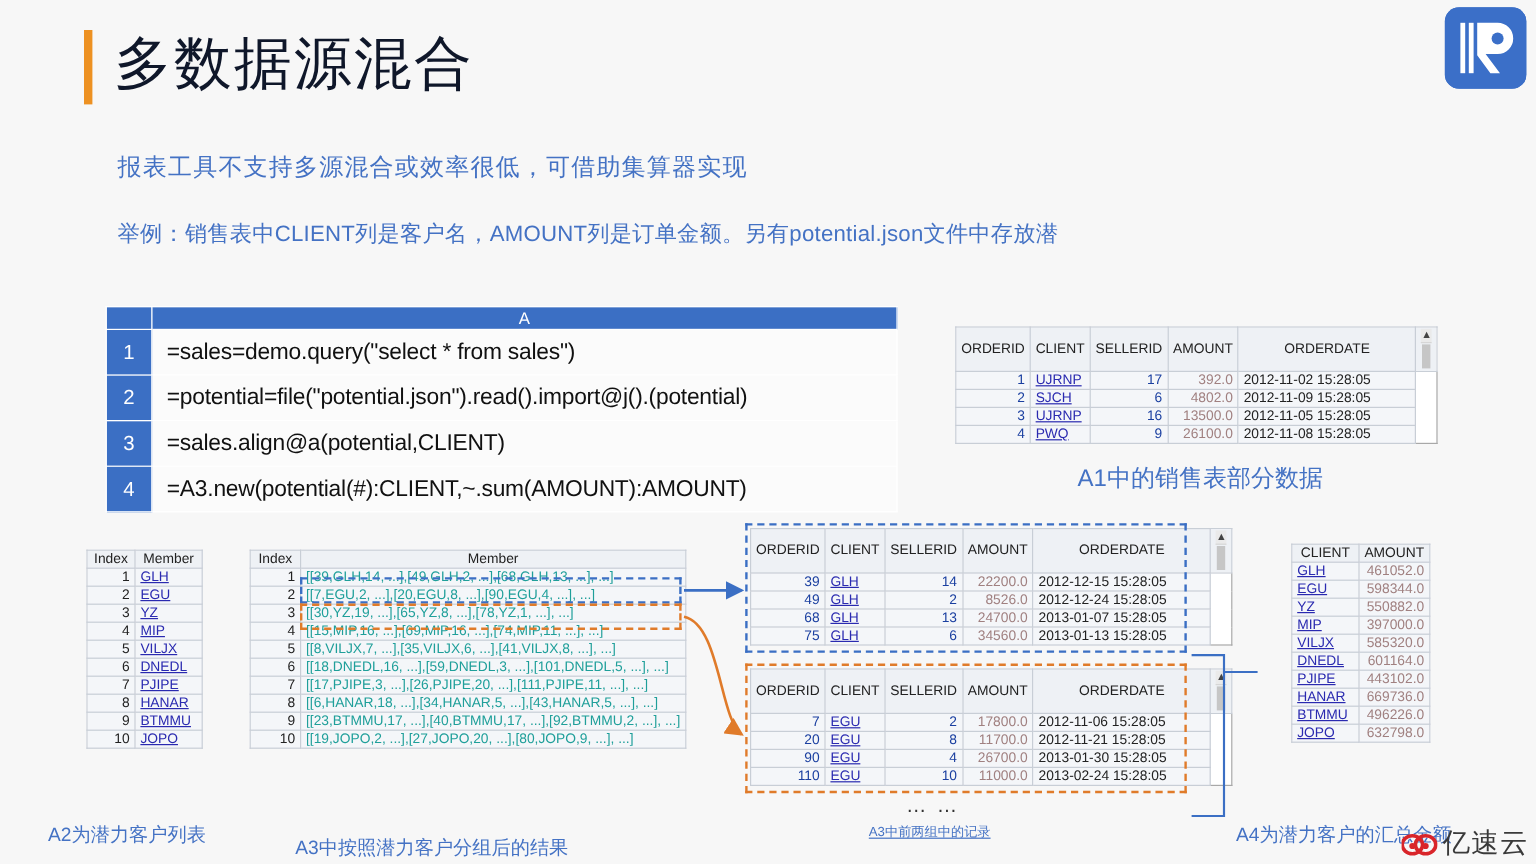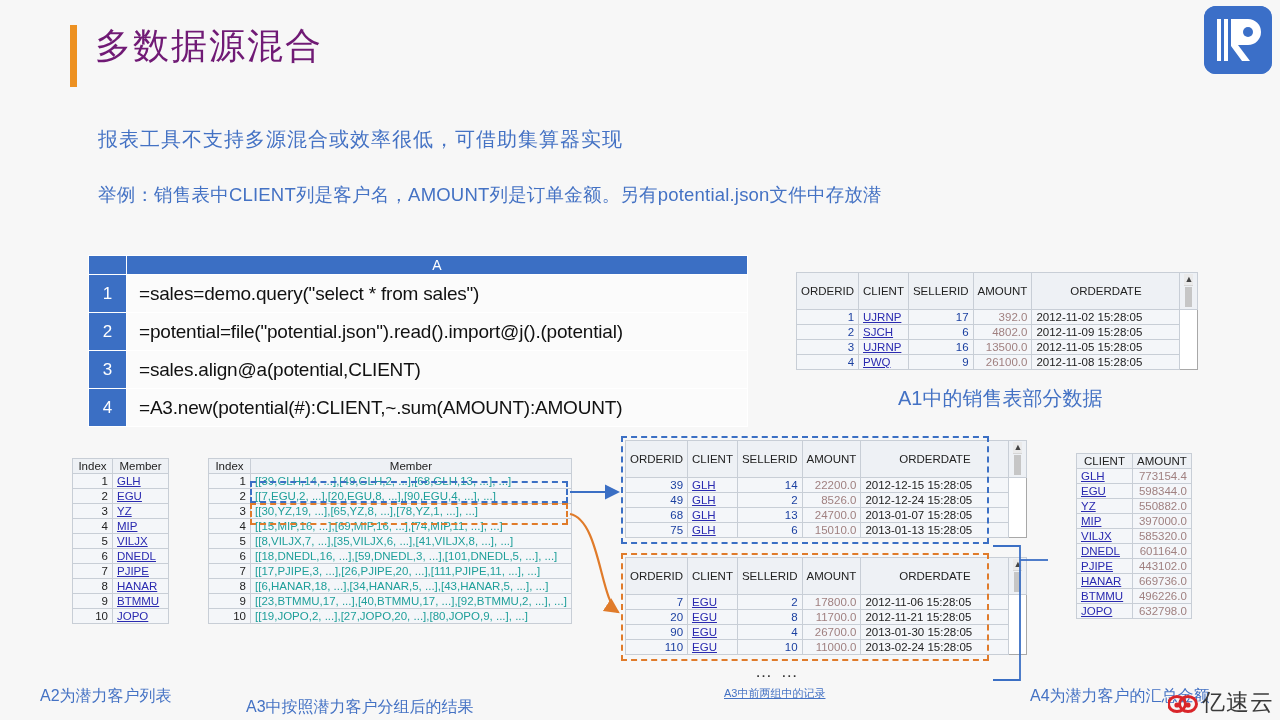--- a/index.html
+++ b/index.html
@@ -6,21 +6,21 @@
   html, body { margin:0; padding:0; }
   body {
     width:1280px; height:720px;
     background:#f7f7f7;
     font-family:"Liberation Sans","DejaVu Sans",sans-serif;
     position:relative; overflow:hidden;
   }
 
   
   #slide-title-bar { position:absolute; left:70px; top:25px; width:7px; height:62px; background:#ed9122; }
-  #slide-title { position:absolute; left:95px; top:22px; font-size:36px; color:#701a75; letter-spacing:2px; line-height:1.35; }
+  #slide-title { position:absolute; left:95px; top:22px; font-size:48px; color:#0f172a; letter-spacing:2px; line-height:1.35; }
 
   
   #logo { position:absolute; right:8px; top:6px; width:68px; height:68px; border-radius:12px; background:#3b6fc8; }
   #logo svg { display:block; }
 
   
   #subtitle { position:absolute; left:98px; top:126px; font-size:20px; color:#4472c4; letter-spacing:1px; }
   #desc { position:absolute; left:98px; top:180px; width:1080px; font-size:18.5px; color:#4472c4; line-height:1.62; letter-spacing:0.2px; }
 
   
@@ -320,21 +320,21 @@
           <td class="num">68</td>
           <td class="lnk">GLH</td>
           <td class="num">13</td>
           <td class="amt">24700.0</td>
           <td class="date">2013-01-07 15:28:05</td>
         </tr>
         <tr>
           <td class="num">75</td>
           <td class="lnk">GLH</td>
           <td class="num">6</td>
-          <td class="amt">15010.0</td>
+          <td class="amt">34560.0</td>
           <td class="date">2013-01-13 15:28:05</td>
         </tr>
       </tbody>
   </table>
 </div>
 
 <div id="egu-table">
   <table class="grid">
     <thead>
         <tr>
@@ -389,21 +389,21 @@
   <table class="grid">
     <thead>
         <tr>
       <th style="min-width:56px">CLIENT</th>
       <th style="min-width:56px">AMOUNT</th>
     </tr>
       </thead>
     <tbody id="a4-body">
         <tr>
           <td class="lnk">GLH</td>
-          <td class="amt">773154.4</td>
+          <td class="amt">461052.0</td>
         </tr>
         <tr>
           <td class="lnk">EGU</td>
           <td class="amt">598344.0</td>
         </tr>
         <tr>
           <td class="lnk">YZ</td>
           <td class="amt">550882.0</td>
         </tr>
         <tr>

